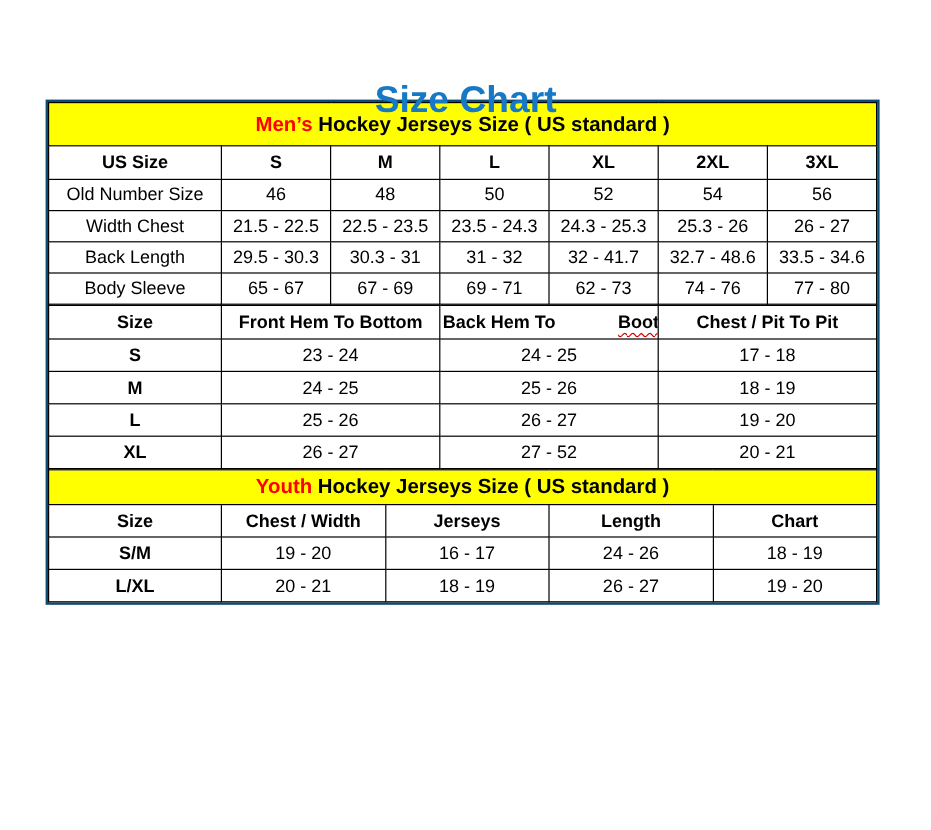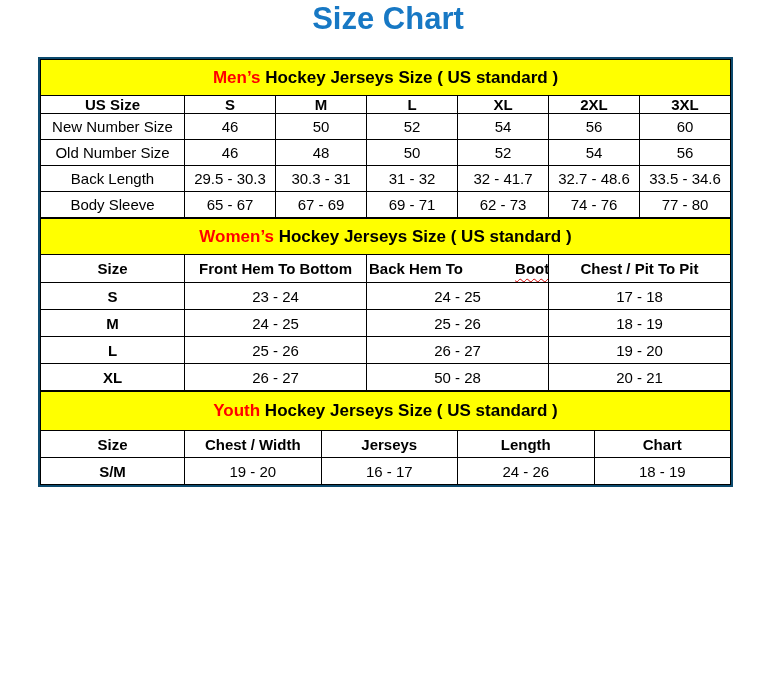--- a/index.html
+++ b/index.html
@@ -6,20 +6,21 @@
   html, body { margin: 0; padding: 0; }
   body {
     width: 776px; height: 692px;
     background: #ffffff;
     color: #000000;
     font-family: "Liberation Sans", sans-serif;
     overflow: hidden;
   }
   .page-title {
     margin: 0;
+    padding-top: 64px;
     height: 38px;
     text-align: center;
     font-size: 31px;
     line-height: 38px;
     font-weight: 700;
     color: #1778C4;
   }
   .chart-wrap {
     width: 695px;
     margin: 19px 0 0 38px;
@@ -39,24 +40,24 @@
     overflow: hidden;
     white-space: nowrap;
   }
   .band {
     background: #FFFF00;
     height: 36px;
     font-size: 17px;
     font-weight: 700;
   }
   .band .hl { color: #FF0000; }
-  .band-youth { height: 39px; }
+  .band-youth { height: 29px; }
   tr.hdr th { font-size: 15px; font-weight: 700; }
   tr.data td { font-size: 15px; font-weight: 400; }
-  .tbl-men   tr.hdr th { height: 18px; }
+  .tbl-men   tr.hdr th { height: 28px; }
   .tbl-men   tr.data td { height: 26px; }
   .tbl-women tr.hdr th { height: 28px; }
   .tbl-women tr.data td { height: 27px; }
   .tbl-youth tr.hdr th { height: 27px; }
   .tbl-youth tr.data td { height: 27px; }
   .tbl-women tr.data td:first-child,
   .tbl-youth tr.data td:first-child { font-weight: 700; }
   .misspelled {
     text-decoration: underline;
     text-decoration-style: wavy;
@@ -90,38 +91,38 @@
     <tr class="hdr">
       <th>US Size</th>
       <th>S</th>
       <th>M</th>
       <th>L</th>
       <th>XL</th>
       <th>2XL</th>
       <th>3XL</th>
     </tr>
     <tr class="data">
-      <td>New Number Size</td>
-      <td>46</td>
-      <td>50</td>
-      <td>52</td>
-      <td>54</td>
-      <td>56</td>
-      <td>60</td>
-    </tr>
-    <tr class="data">
       <td>Old Number Size</td>
       <td>46</td>
       <td>48</td>
       <td>50</td>
       <td>52</td>
       <td>54</td>
       <td>56</td>
     </tr>
     <tr class="data">
+      <td>Width Chest</td>
+      <td>21.5 - 22.5</td>
+      <td>22.5 - 23.5</td>
+      <td>23.5 - 24.3</td>
+      <td>24.3 - 25.3</td>
+      <td>25.3 - 26</td>
+      <td>26 - 27</td>
+    </tr>
+    <tr class="data">
       <td>Back Length</td>
       <td>29.5 - 30.3</td>
       <td>30.3 - 31</td>
       <td>31 - 32</td>
       <td>32 - 41.7</td>
       <td>32.7 - 48.6</td>
       <td>33.5 - 34.6</td>
     </tr>
     <tr class="data">
       <td>Body Sleeve</td>
@@ -136,23 +137,20 @@
     </table>
 
   <table class="tbl-women">
     <colgroup>
       <col style="width:144px">
         <col>
         <col>
         <col>
     </colgroup>
     <tbody>
-        <tr>
-      <td class="band" colspan="4"><span class="hl">Women’s</span><span> Hockey Jerseys Size ( US standard )</span></td>
-    </tr>
     <tr class="hdr">
       <th>Size</th>
       <th>Front Hem To Bottom</th>
       <th><span>Back Hem To</span> <span class="misspelled">Boottom</span></th>
       <th>Chest / Pit To Pit</th>
     </tr>
     <tr class="data">
       <td>S</td>
       <td>23 - 24</td>
       <td>24 - 25</td>
@@ -166,21 +164,21 @@
     </tr>
     <tr class="data">
       <td>L</td>
       <td>25 - 26</td>
       <td>26 - 27</td>
       <td>19 - 20</td>
     </tr>
     <tr class="data">
       <td>XL</td>
       <td>26 - 27</td>
-      <td>50 - 28</td>
+      <td>27 - 52</td>
       <td>20 - 21</td>
     </tr>
   </tbody>
     </table>
 
   <table class="tbl-youth">
     <colgroup>
       <col style="width:144px">
         <col>
         <col>
@@ -198,16 +196,23 @@
       <th>Length</th>
       <th>Chart</th>
     </tr>
     <tr class="data">
       <td>S/M</td>
       <td>19 - 20</td>
       <td>16 - 17</td>
       <td>24 - 26</td>
       <td>18 - 19</td>
     </tr>
+    <tr class="data">
+      <td>L/XL</td>
+      <td>20 - 21</td>
+      <td>18 - 19</td>
+      <td>26 - 27</td>
+      <td>19 - 20</td>
+    </tr>
   </tbody>
     </table>
 
 </div>
 
 </body></html>

